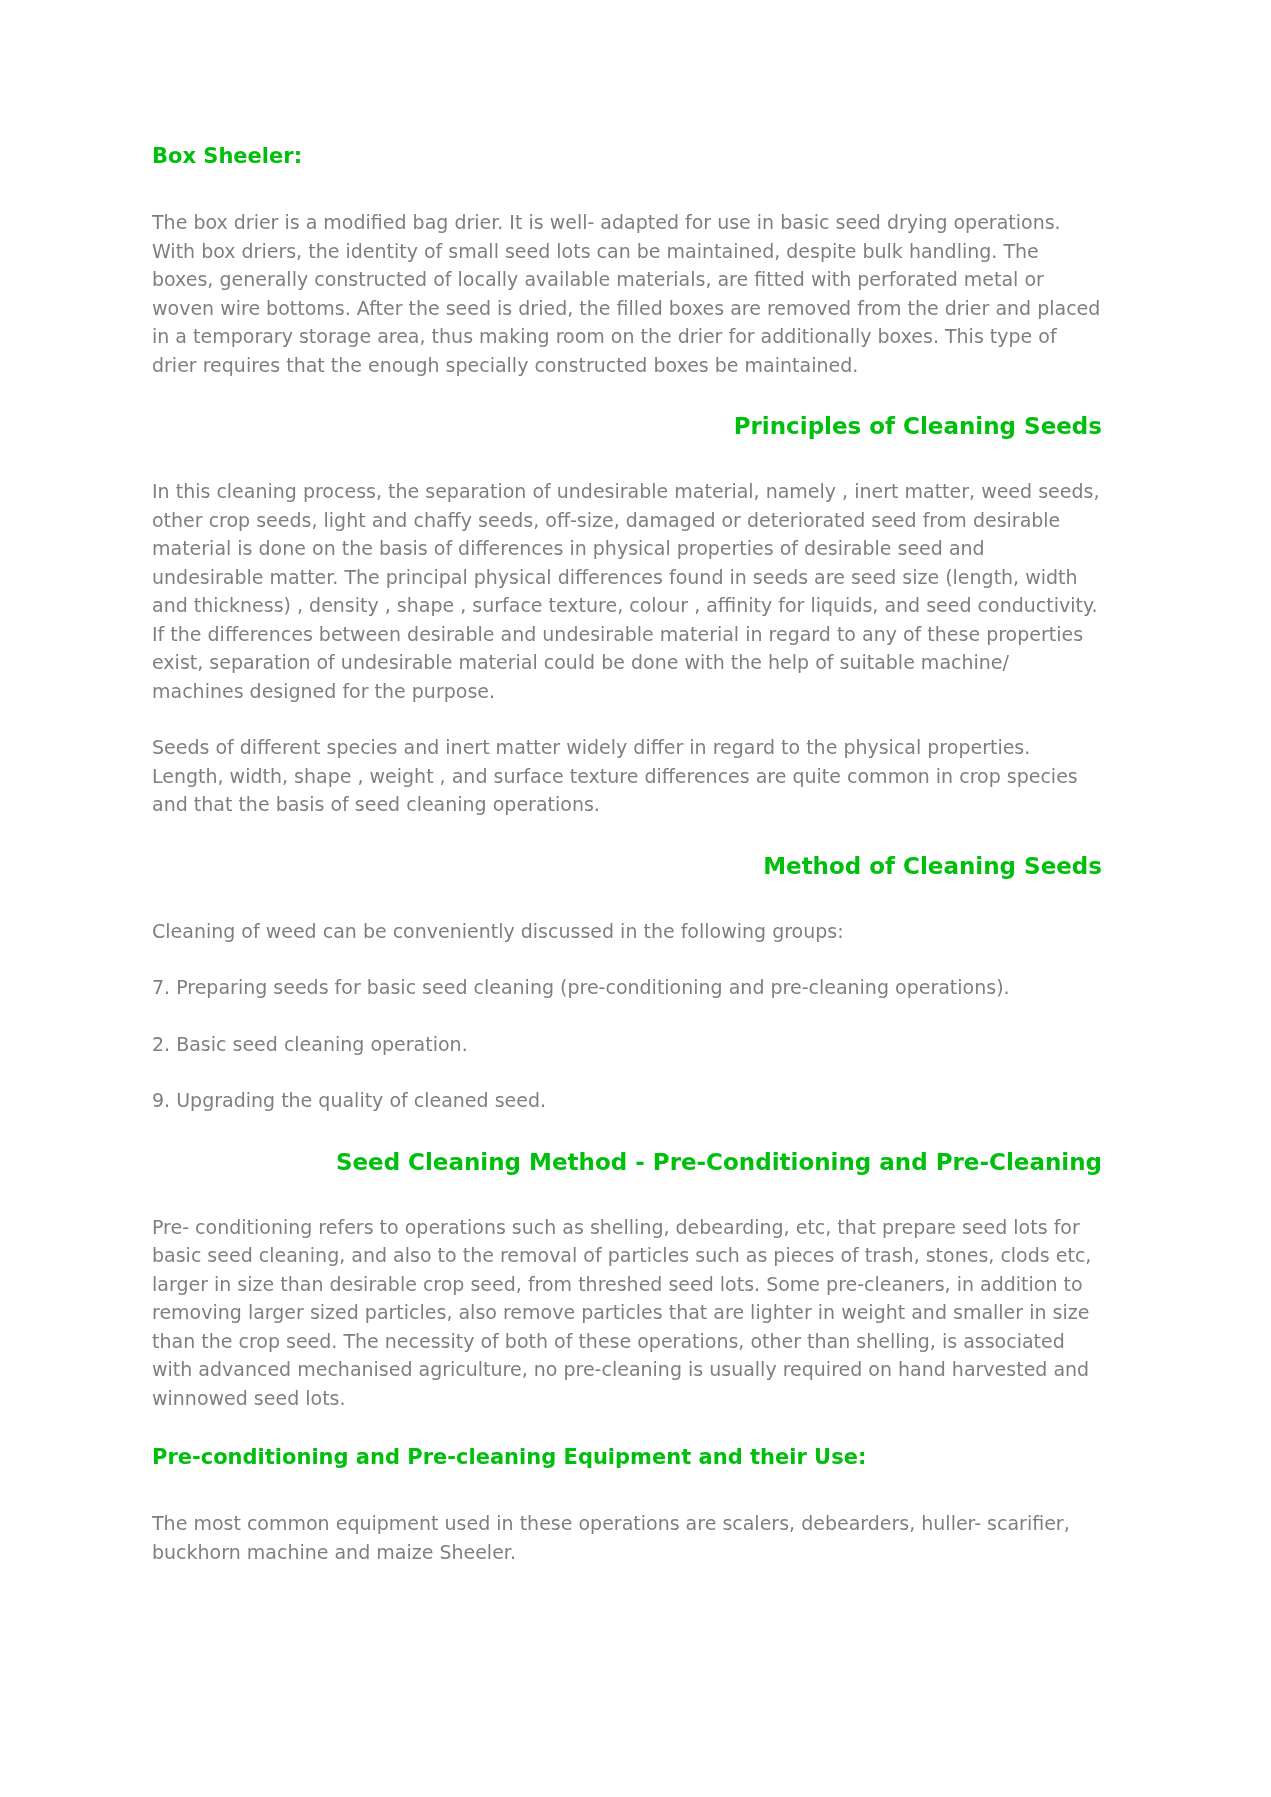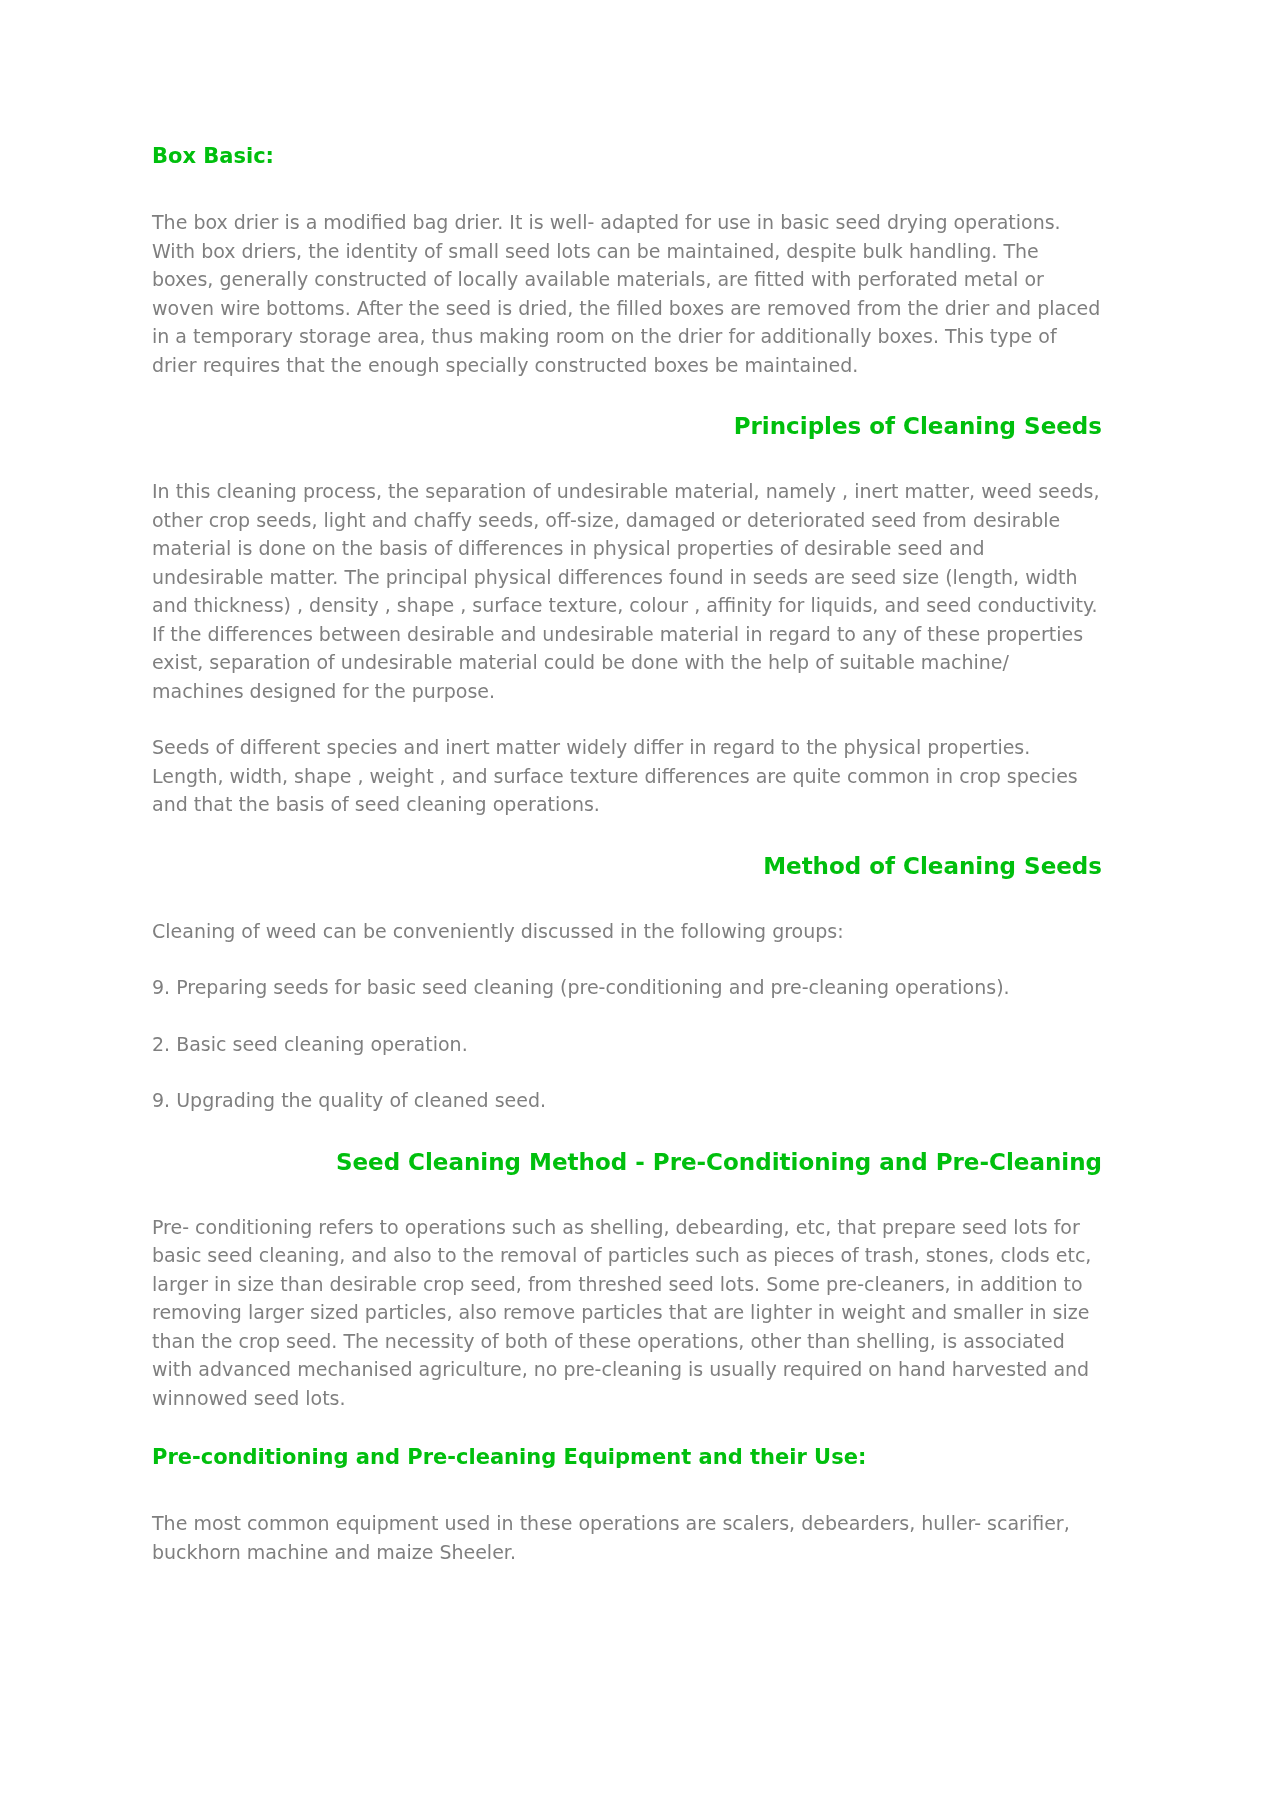--- a/index.html
+++ b/index.html
@@ -43,35 +43,35 @@
     text-align: right;
     margin: 32px 0 36px 0;
   }
 </style>
 </head>
 <body>
 
 <div class="page">
   <div class="content">
 
-    <h3 class="h-left first">Box Basic:</h3>
+    <h3 class="h-left first">Box Sheeler:</h3>
 
     <p class="body-text">The box drier is a modified bag drier. It is well- adapted for use in basic seed drying operations. With box driers, the identity of small seed lots can be maintained, despite bulk handling. The boxes, generally constructed of locally available materials, are fitted with perforated metal or woven wire bottoms. After the seed is dried, the filled boxes are removed from the drier and placed in a temporary storage area, thus making room on the drier for additionally boxes. This type of drier requires that the enough specially constructed boxes be maintained.</p>
 
     <h2 class="h-center">Principles of Cleaning Seeds</h2>
 
     <p class="body-text">In this cleaning process, the separation of undesirable material, namely , inert matter, weed seeds, other crop seeds, light and chaffy seeds, off-size, damaged or deteriorated seed from desirable material is done on the basis of differences in physical properties of desirable seed and undesirable matter. The principal physical differences found in seeds are seed size (length, width and thickness) , density , shape , surface texture, colour , affinity for liquids, and seed conductivity. If the differences between desirable and undesirable material in regard to any of these properties exist, separation of undesirable material could be done with the help of suitable machine/ machines designed for the purpose.</p>
 
     <p class="body-text">Seeds of different species and inert matter widely differ in regard to the physical properties. Length, width, shape , weight , and surface texture differences are quite common in crop species and that the basis of seed cleaning operations.</p>
 
     <h2 class="h-center">Method of Cleaning Seeds</h2>
 
     <p class="body-text">Cleaning of weed can be conveniently discussed in the following groups:</p>
 
-    <p class="body-text">9. Preparing seeds for basic seed cleaning (pre-conditioning and pre-cleaning operations).</p>
+    <p class="body-text">7. Preparing seeds for basic seed cleaning (pre-conditioning and pre-cleaning operations).</p>
 
     <p class="body-text">2. Basic seed cleaning operation.</p>
 
     <p class="body-text">9. Upgrading the quality of cleaned seed.</p>
 
     <h2 class="h-center">Seed Cleaning Method - Pre-Conditioning and Pre-Cleaning</h2>
 
     <p class="body-text">Pre- conditioning refers to operations such as shelling, debearding, etc, that prepare seed lots for basic seed cleaning, and also to the removal of particles such as pieces of trash, stones, clods etc, larger in size than desirable crop seed, from threshed seed lots. Some pre-cleaners, in addition to removing larger sized particles, also remove particles that are lighter in weight and smaller in size than the crop seed. The necessity of both of these operations, other than shelling, is associated with advanced mechanised agriculture, no pre-cleaning is usually required on hand harvested and winnowed seed lots.</p>
 
     <h3 class="h-left">Pre-conditioning and Pre-cleaning Equipment and their Use:</h3>

